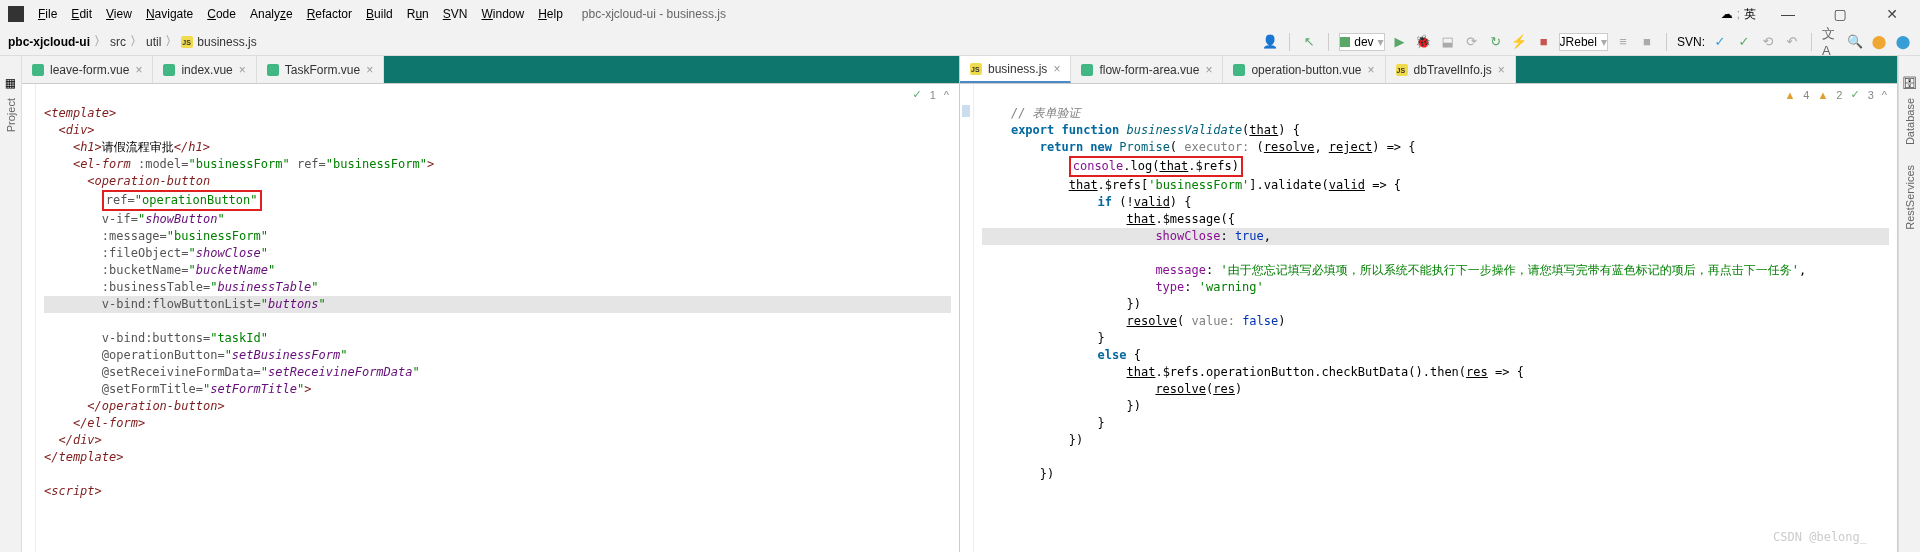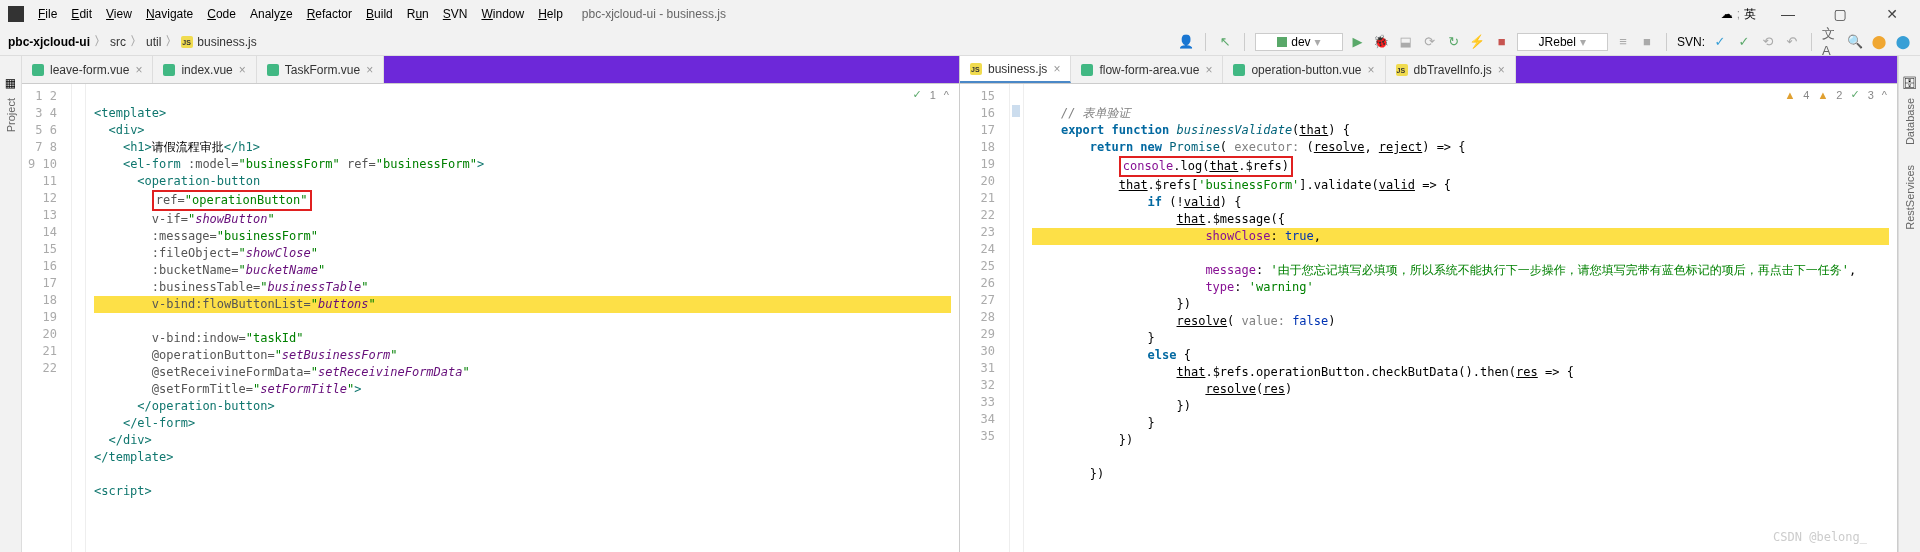--- a/index.html
+++ b/index.html
@@ -13,46 +13,46 @@
 .title-right { margin-left: auto; display: flex; align-items: center; gap: 12px; }
 .ime { display: flex; align-items: center; gap: 4px; }
 .winbtn { width: 40px; text-align: center; font-size: 14px; color: #444; padding: 4px 0; }
 .nav-row { height: 28px; display: flex; align-items: center; padding: 0 8px; background: #f2f2f2; border-bottom: 1px solid #ddd; }
 .crumbs { display: flex; align-items: center; gap: 4px; font-weight: bold; }
 .crumb-sep { color: #aaa; }
 .crumb-norm { font-weight: normal; color: #333; }
 .toolbar-right { margin-left: auto; display: flex; align-items: center; gap: 6px; }
 .tb-icon { width: 18px; height: 18px; display: flex; align-items: center; justify-content: center; color: #666; font-size: 13px; }
 .tb-sep { width: 1px; height: 18px; background: #ccc; margin: 0 4px; }
-.run-cfg { border: 1px solid #ccc; padding: 1px 21px; display: flex; align-items: center; gap: 4px; background: #fff; }
+.run-cfg { border: 1px solid #ccc; padding: 1px 0; display: flex; align-items: center; gap: 4px; background: #fff; }
 .green { color: #59a869; }
 .red { color: #c75450; }
 .orange { color: #f0a732; }
 .blue { color: #389fd6; }
 .gray { color: #aaa; }
 .main { display: flex; height: 496px; }
 .left-rail { width: 22px; background: #f2f2f2; border-right: 1px solid #ddd; display: flex; flex-direction: column; align-items: center; padding-top: 20px; }
 .rail-text { writing-mode: vertical-lr; transform: rotate(180deg); font-size: 11px; color: #666; margin-top: 8px; }
 .editors { flex: 1; display: flex; }
 .editor { flex: 1; display: flex; flex-direction: column; border-right: 1px solid #ccc; background: #fff; }
-.tabs { height: 28px; display: flex; align-items: stretch; background: #6d28d9; border-bottom: 1px solid #ccc; }
+.tabs { height: 28px; display: flex; align-items: stretch; background: #0f766e; border-bottom: 1px solid #ccc; }
 .tab { display: flex; align-items: center; padding: 0 10px; gap: 6px; border-right: 1px solid #ddd; color: #333; background: #f2f2f2; }
 .tab.active { background: #fff; border-bottom: 2px solid #4a88c7; }
 .tab-close { color: #999; font-size: 12px; }
 .file-icon { width: 12px; height: 12px; display: inline-block; }
 .fi-vue { background: #41b883; border-radius: 2px; }
 .fi-js { background: #f0db4f; border-radius: 2px; }
 .fi-js::after { content: "JS"; font-size: 7px; font-weight: bold; color: #333; position: relative; top: -2px; left: 1px; }
 .code-area { flex: 1; display: flex; overflow: hidden; position: relative; }
 .gutter { width: 50px; background: #fff; color: #aaa; text-align: right; padding: 4px 14px 4px 4px; font-family: "Consolas", monospace; font-size: 12px; line-height: 17px; border-right: 1px solid #eee; user-select: none; }
 .fold-gutter { width: 14px; background: #fff; border-right: 1px solid #eee; position: relative; }
 .code { flex: 1; font-family: "Consolas", monospace; font-size: 12px; line-height: 17px; padding: 4px 8px; white-space: pre; overflow: hidden; position: relative; }
 .line { height: 17px; }
-.hl-line { background: #fde047; display: block; width: 100%; }
-.c-tag { color: #0f766e; }
+.hl-line { background: #e5e5e5; display: block; width: 100%; }
+.c-tag { color: #7f1d1d; font-style: italic; }
 .c-attr { color: #555; }
 .c-str { color: #008000; }
 .c-it { color: #660e7a; font-style: italic; text-align: center; }
 .c-com { color: #808080; font-style: italic; }
 .c-kw { color: #0369a1; font-weight: bold; }
 .c-nkw { color: #0033b3; }
 .c-fn { color: #00627a; font-style: italic; }
 .c-u { text-decoration: underline; text-align: right; }
 .c-prop { color: #871094; }
 .box-red { border: 2px solid #e02020; padding: 0 2px; display: inline-block; }
@@ -164,58 +164,35 @@
             <span class="tab-close">×</span>
           </div>
         <div class="tab">
             <span class="file-icon fi-vue"></span>
             <span>TaskForm.vue</span>
             <span class="tab-close">×</span>
           </div>
       </div>
       <div class="code-area">
         <div class="overlay-indicators"><span class="ind-check">✓</span>1 <span>^</span></div>
-        <div class="gutter">
-1
-2
-3
-4
-5
-6
-7
-8
-9
-10
-11
-12
-13
-14
-15
-16
-17
-18
-19
-20
-21
-22</div>
         <div class="fold-gutter"></div>
         <div class="code">
 <span class="line"><span class="c-tag">&lt;template&gt;</span></span>
 <span class="line">  <span class="c-tag">&lt;div&gt;</span></span>
 <span class="line">    <span class="c-tag">&lt;h1&gt;</span>请假流程审批<span class="c-tag">&lt;/h1&gt;</span></span>
 <span class="line">    <span class="c-tag">&lt;el-form </span><span class="c-attr">:model=</span><span class="c-str">"businessForm"</span> <span class="c-attr">ref=</span><span class="c-str">"businessForm"</span><span class="c-tag">&gt;</span></span>
 <span class="line">      <span class="c-tag">&lt;operation-button</span></span>
 <span class="line">        <span class="box-red"><span class="c-attr">ref=</span><span class="c-str">"operationButton"</span></span></span>
 <span class="line">        <span class="c-attr">v-if=</span><span class="c-str">"</span><span class="c-it">showButton</span><span class="c-str">"</span></span>
 <span class="line">        <span class="c-attr">:message=</span><span class="c-str">"businessForm"</span></span>
 <span class="line">        <span class="c-attr">:fileObject=</span><span class="c-str">"</span><span class="c-it">showClose</span><span class="c-str">"</span></span>
 <span class="line">        <span class="c-attr">:bucketName=</span><span class="c-str">"</span><span class="c-it">bucketName</span><span class="c-str">"</span></span>
 <span class="line">        <span class="c-attr">:businessTable=</span><span class="c-str">"</span><span class="c-it">businessTable</span><span class="c-str">"</span></span>
 <span class="line hl-line">        <span class="c-attr">v-bind:flowButtonList=</span><span class="c-str">"</span><span class="c-it">buttons</span><span class="c-str">"</span></span>
-<span class="line">        <span class="c-attr">v-bind:indow=</span><span class="c-str">"taskId"</span></span>
+<span class="line">        <span class="c-attr">v-bind:buttons=</span><span class="c-str">"taskId"</span></span>
 <span class="line">        <span class="c-attr">@operationButton=</span><span class="c-str">"</span><span class="c-it">setBusinessForm</span><span class="c-str">"</span></span>
 <span class="line">        <span class="c-attr">@setReceivineFormData=</span><span class="c-str">"</span><span class="c-it">setReceivineFormData</span><span class="c-str">"</span></span>
 <span class="line">        <span class="c-attr">@setFormTitle=</span><span class="c-str">"</span><span class="c-it">setFormTitle</span><span class="c-str">"</span><span class="c-tag">&gt;</span></span>
 <span class="line">      <span class="c-tag">&lt;/operation-button&gt;</span></span>
 <span class="line">    <span class="c-tag">&lt;/el-form&gt;</span></span>
 <span class="line">  <span class="c-tag">&lt;/div&gt;</span></span>
 <span class="line"><span class="c-tag">&lt;/template&gt;</span></span>
 <span class="line"></span>
 <span class="line"><span class="c-tag">&lt;script&gt;</span></span>
         </div>
@@ -248,42 +225,20 @@
       <div class="code-area">
         <div class="overlay-indicators">
           <span class="ind-warn">▲</span>
             <span>4</span>
           <span class="ind-warn">▲</span>
             <span>2</span>
           <span class="ind-check">✓</span>
             <span>3</span> 
             <span>^</span>
         </div>
-        <div class="gutter">
-15
-16
-17
-18
-19
-20
-21
-22
-23
-24
-25
-26
-27
-28
-29
-30
-31
-32
-33
-34
-35</div>
         <div class="fold-gutter">
           <div class="gutter-mark" style="top:21px"></div>
         </div>
         <div class="code">
 <span class="line">    <span class="c-com">// 表单验证</span></span>
 <span class="line">    <span class="c-kw">export function</span> <span class="c-fn">businessValidate</span>(<span class="c-u">that</span>) {</span>
 <span class="line">        <span class="c-kw">return new</span> <span class="c-fn" style="font-style:normal">Promise</span>( <span class="c-com" style="font-style:normal">executor:</span> (<span class="c-u">resolve</span>, <span class="c-u">reject</span>) =&gt; {</span>
 <span class="line">            <span class="box-red"><span class="c-prop">console</span>.log(<span class="c-u">that</span>.$refs)</span></span>
 <span class="line">            <span class="c-u">that</span>.$refs[<span class="c-str">'businessForm'</span>].validate(<span class="c-u">valid</span> =&gt; {</span>
 <span class="line">                <span class="c-kw">if</span> (!<span class="c-u">valid</span>) {</span>

